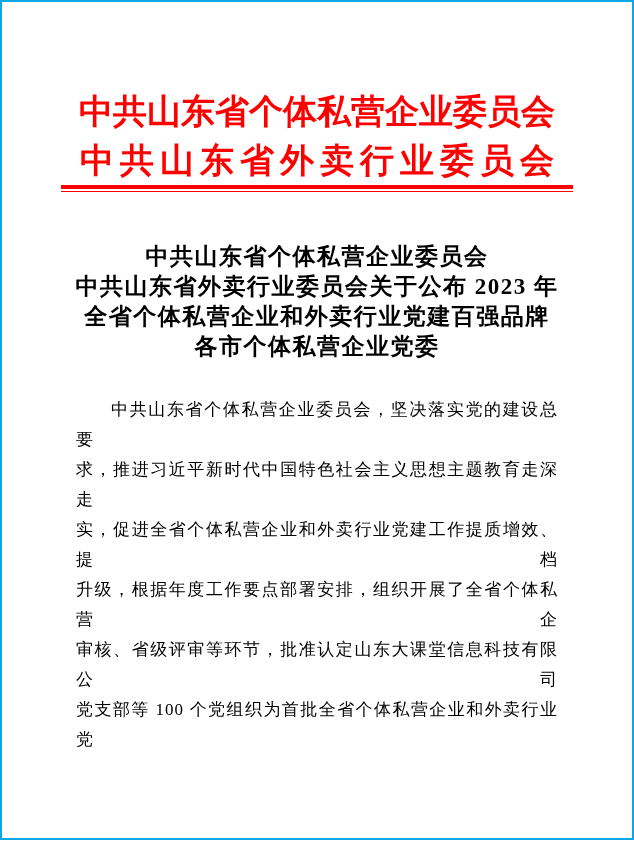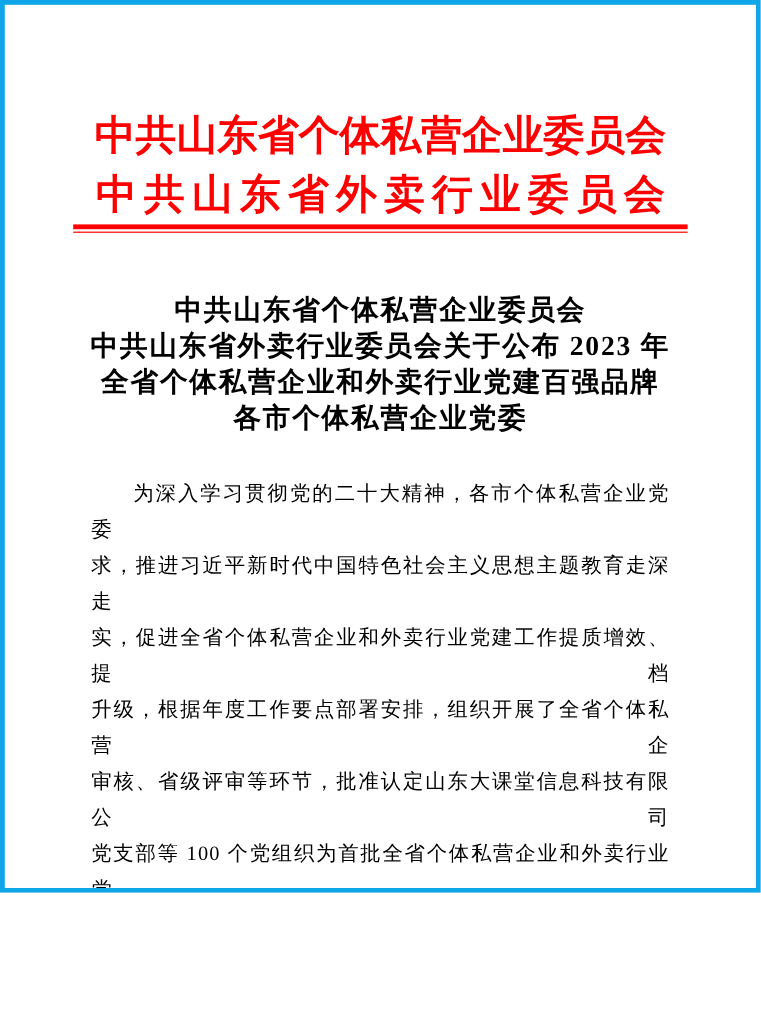--- a/index.html
+++ b/index.html
@@ -3,23 +3,23 @@
 <meta charset="utf-8">
 <style>
   :root { --accent: #FF0000; --ink: #111111; }
   * { margin: 0; padding: 0; box-sizing: border-box; }
   html, body { background: #ffffff; }
   body { font-family: "Liberation Serif", "DejaVu Serif", serif; }
 
   .page {
     position: relative;
     width: 634px;
-    height: 744px;
+    height: 840px;
     background: #ffffff;
-    border: 4px solid #0ea5e9;
+    border: 2px solid #0ea5e9;
     overflow: hidden;
     color: var(--ink);
   }
 
   
   .letterhead {
     margin-top: 85px;
     text-align: center;
     color: var(--accent);
     font-weight: bold;
@@ -80,21 +80,21 @@
   <div class="doc-title">
       <div class="title-line">中共山东省个体私营企业委员会</div>
       <div class="title-line">中共山东省外卖行业委员会关于公布 2023 年</div>
       <div class="title-line">全省个体私营企业和外卖行业党建百强品牌</div>
       <div class="title-line">各市个体私营企业党委</div>
     </div>
 
   <div class="doc-body">
     <div>
         <div class="paragraph">
-          <div class="body-line indent justify">为深入学习贯彻党的二十大精神，各市个体私营企业党委</div>
+          <div class="body-line indent justify">中共山东省个体私营企业委员会，坚决落实党的建设总要</div>
           <div class="body-line justify">求，推进习近平新时代中国特色社会主义思想主题教育走深走</div>
           <div class="body-line justify">实，促进全省个体私营企业和外卖行业党建工作提质增效、提档</div>
           <div class="body-line justify">升级，根据年度工作要点部署安排，组织开展了全省个体私营企</div>
           <div class="body-line justify">审核、省级评审等环节，批准认定山东大课堂信息科技有限公司</div>
           <div class="body-line justify">党支部等 100 个党组织为首批全省个体私营企业和外卖行业党</div>
         </div>
       </div>
   </div>
 
 </div>

